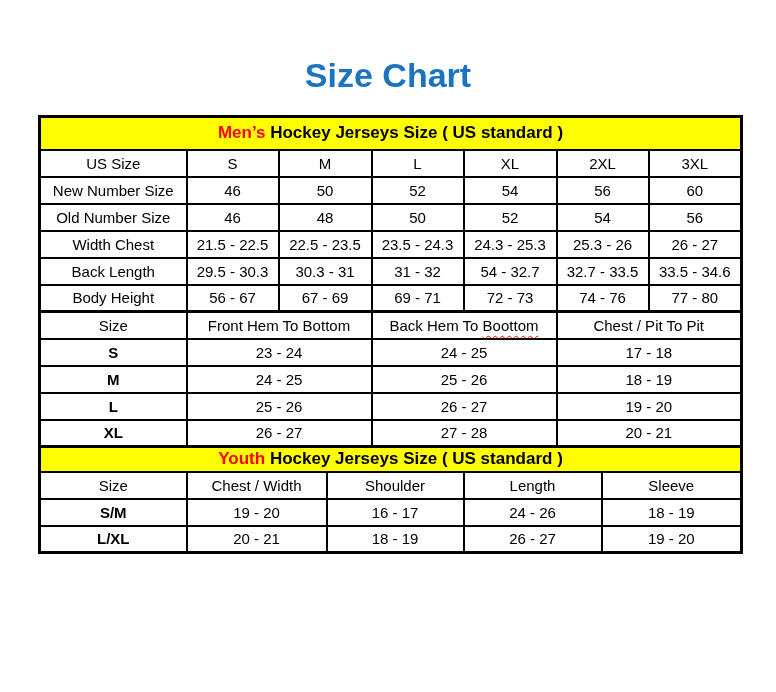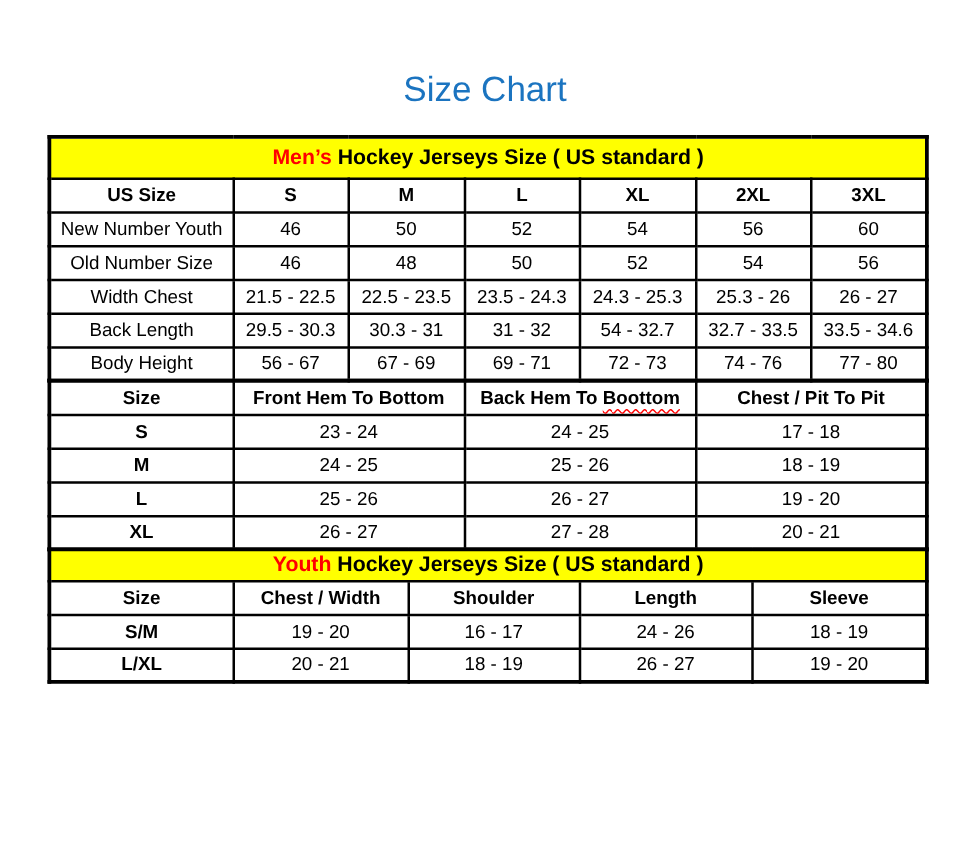--- a/index.html
+++ b/index.html
@@ -18,22 +18,22 @@
     color: var(--text);
   }
   body {
     width: 776px;
     height: 692px;
     overflow: hidden;
   }
   .title {
     text-align: center;
     color: var(--title);
-    font-size: 28px;
-    font-weight: normal;
+    font-size: 34px;
+    font-weight: bold;
     margin: 56px 0 20px 0;
     letter-spacing: 0px;
   }
   .chart {
     width: 774px;
     margin-left: 38px;
   }
   table {
     border-collapse: collapse;
     table-layout: fixed;
@@ -52,21 +52,21 @@
   }
   .band-row { height: 33px; }
   .youth .band-row { height: 25px; }
   .band-cell {
     background: var(--band_bg);
     font-weight: bold;
     font-size: 17px;
   }
   .band-cell .hl { color: var(--highlight); }
   .head-row { height: 27px; }
-  .head-row th { font-weight: bold; font-size: 15px; }
+  .head-row th { font-weight: normal; font-size: 15px; }
   .rows tr { height: 27px; }
   .rows td, .rows th { font-size: 15px; }
   .rows th { font-weight: normal; }
   .women .rows th, .youth .rows th { font-weight: bold; }
   .wavy {
     text-decoration-line: underline;
     text-decoration-style: wavy;
     text-decoration-color: var(--highlight);
     text-decoration-thickness: 1px;
     text-underline-offset: 4px;
@@ -100,21 +100,21 @@
             <th>S</th>
             <th>M</th>
             <th>L</th>
             <th>XL</th>
             <th>2XL</th>
             <th>3XL</th>
           </tr>
       </tbody>
       <tbody class="rows">
           <tr>
-            <th>New Number Youth</th>
+            <th>New Number Size</th>
             <td>46</td>
             <td>50</td>
             <td>52</td>
             <td>54</td>
             <td>56</td>
             <td>60</td>
           </tr>
           <tr>
             <th>Old Number Size</th>
             <td>46</td>

